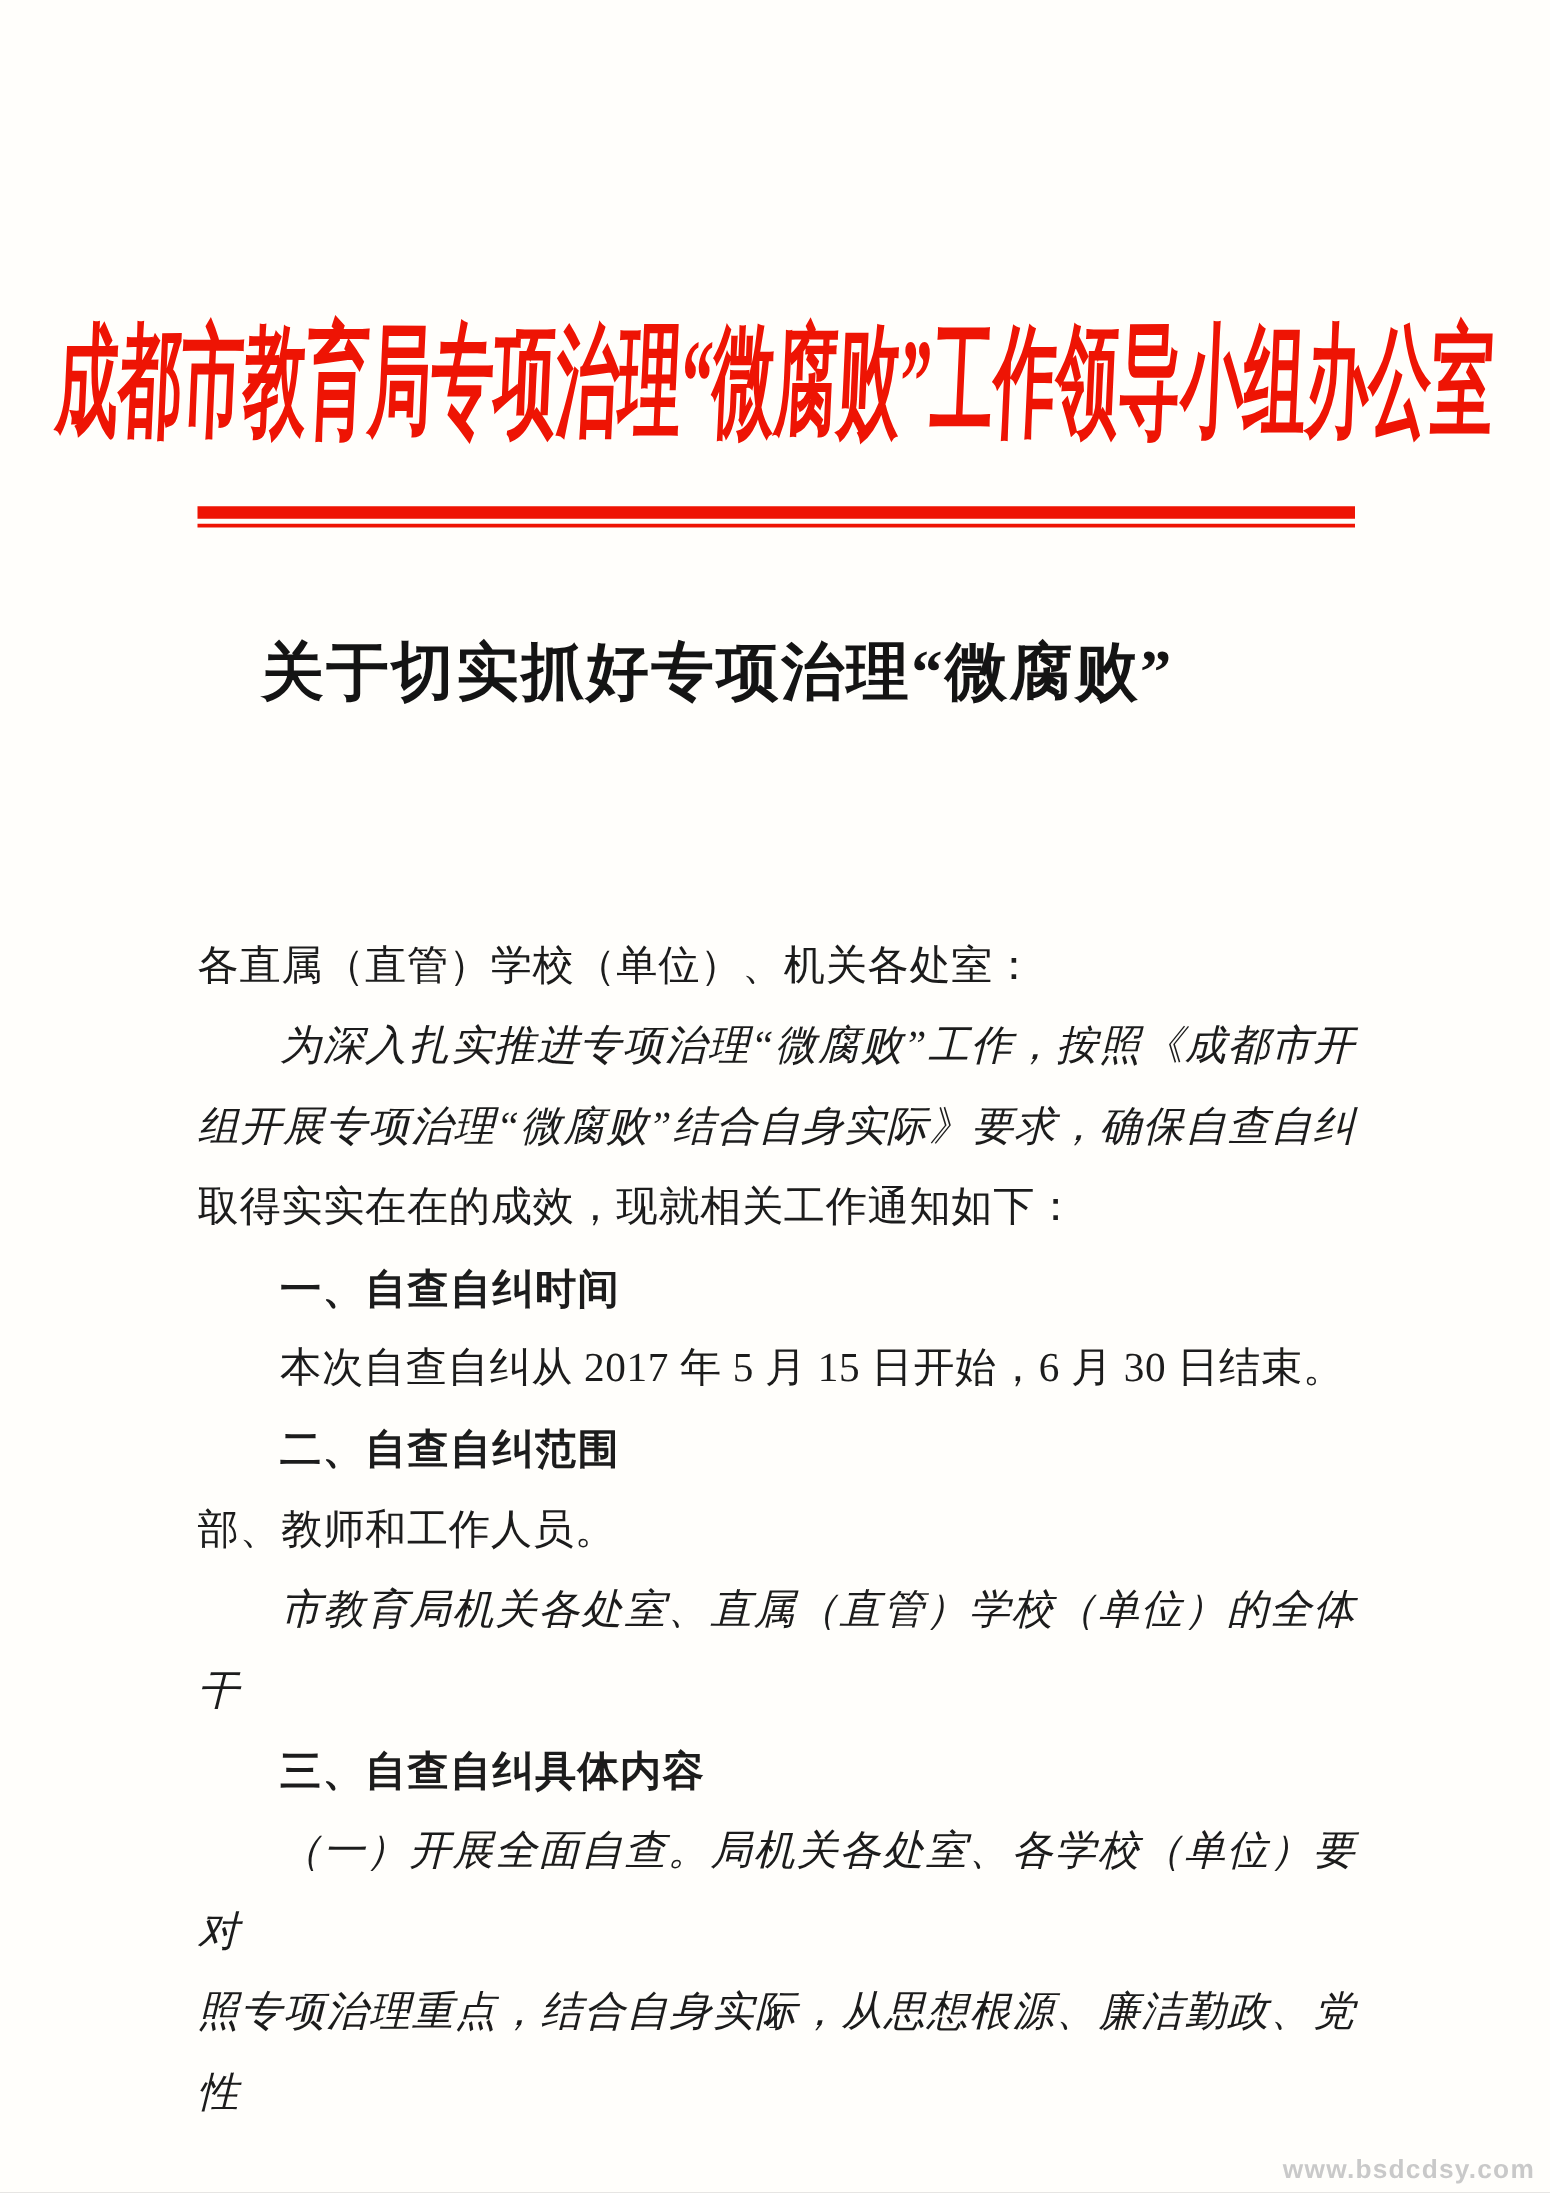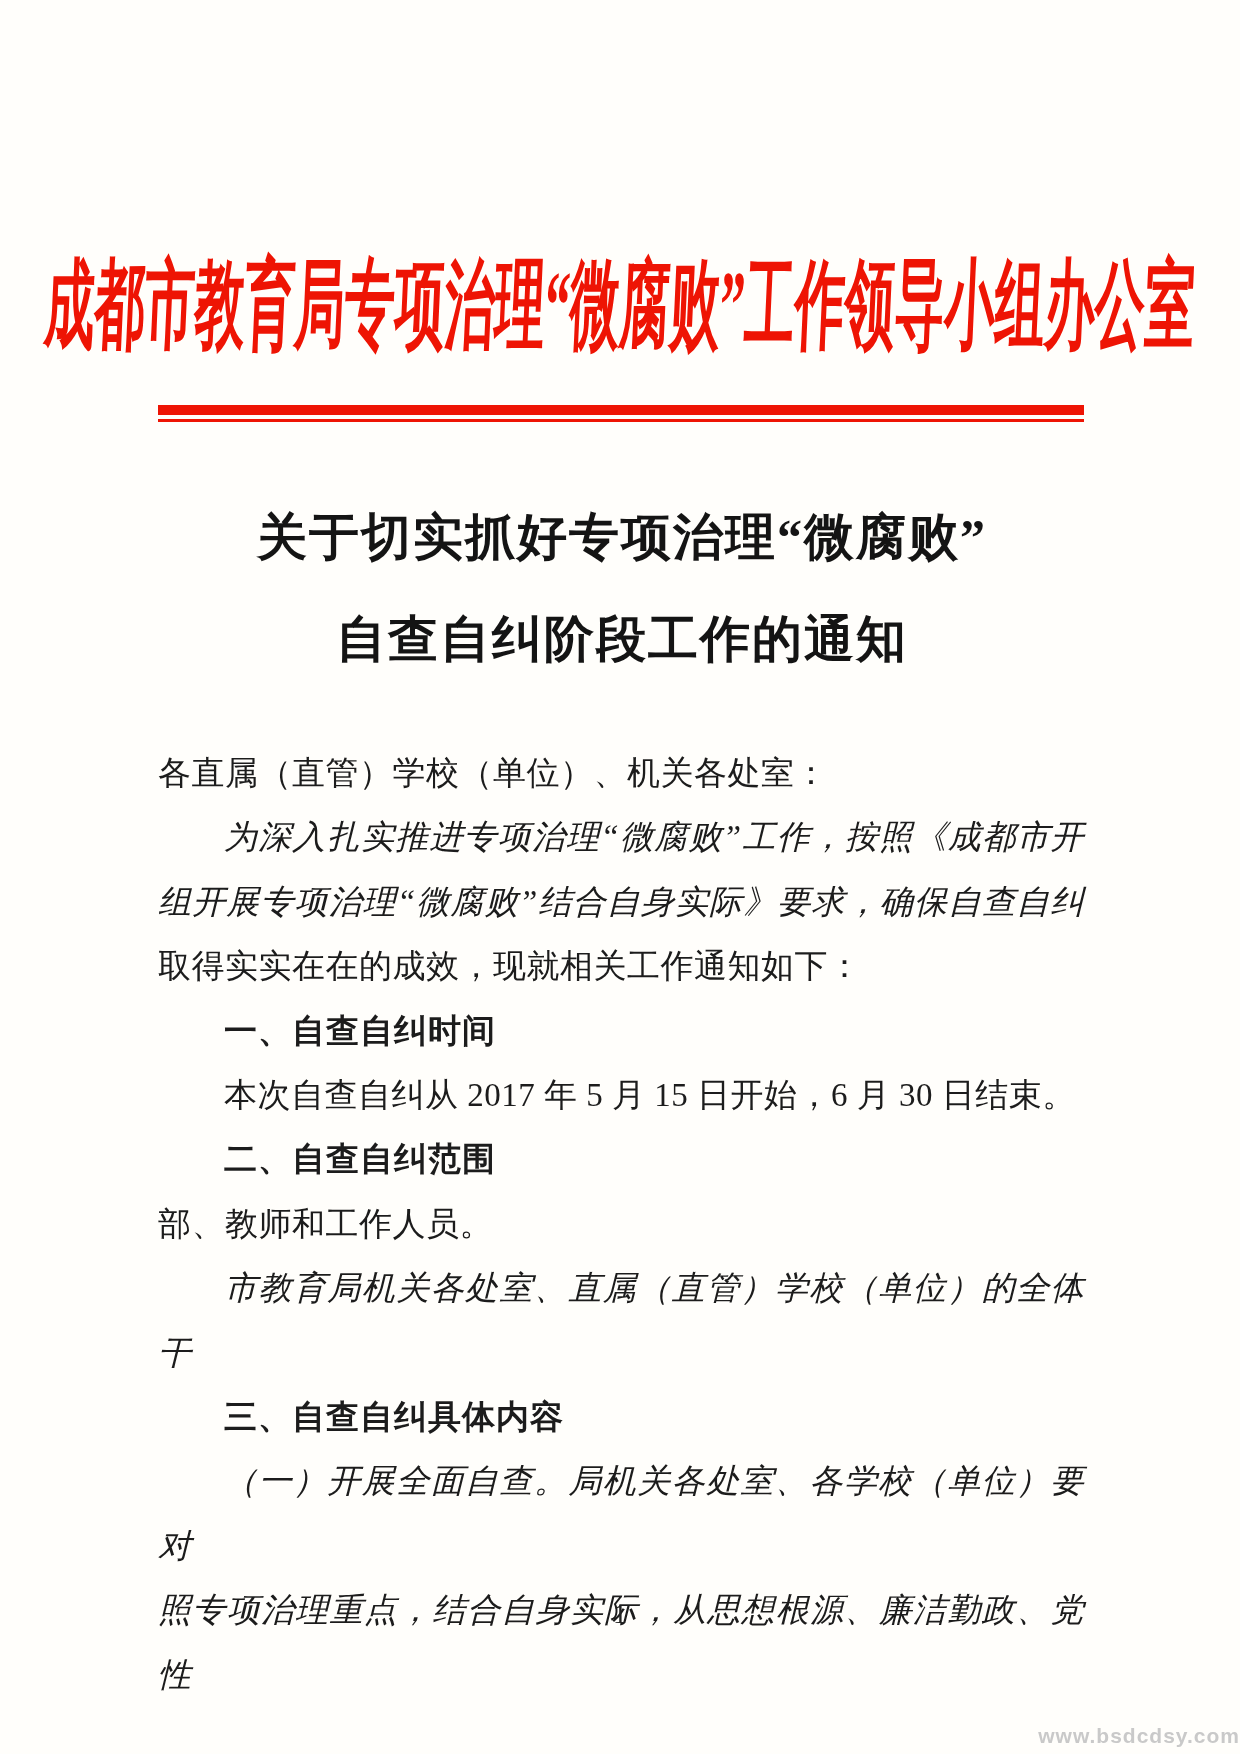--- a/index.html
+++ b/index.html
@@ -37,21 +37,20 @@
   }
   
   .doc-title{
     position:absolute;top:486px;left:0;width:1148px;
     text-align:center;
     font-family:"Liberation Serif",serif;
     font-weight:bold;
     font-size:50px;line-height:102px;
     color:#141414;
     letter-spacing:2px;
-    padding-left:48px;
   }
   
   .doc-body{
     position:absolute;top:741px;left:158px;width:926px;
     font-size:33px;line-height:64.4px;
     color:#1c1c1c;
     letter-spacing:0.5px;
   }
   .doc-body .line{white-space:nowrap;}
   .doc-body .indent{text-indent:66px;}
@@ -67,41 +66,40 @@
     font-weight:bold;
     letter-spacing:1px;
   }
   
   .page-number{
     position:absolute;top:1598px;left:0;width:1240px;
     text-align:center;font-size:28px;color:#222;
     font-family:"Liberation Serif",serif;
   }
   .watermark{
-    position:absolute;right:0;bottom:6px;
+    position:absolute;right:12px;bottom:6px;
     font-family:"Liberation Sans",sans-serif;
     font-weight:bold;font-size:21px;letter-spacing:1px;
     color:var(--watermark-gray,#c9c9c9);
   }
 </style>
 </head>
 <body>
 
 <div class="page">
 
   <div class="letterhead">
     <span class="stretch">成都市教育局专项治理“微腐败”工作领导小组办公室</span>
   </div>
 
   <div class="rule-thick"></div>
   <div class="rule-thin"></div>
 
   <div class="doc-title">
     <div>关于切实抓好专项治理“微腐败”</div>
-    <div>自查自纠阶段工作的通知</div>
   </div>
 
   <div class="doc-body">
     <div class="line">各直属（直管）学校（单位）、机关各处室：</div>
     <div class="line indent fill">为深入扎实推进专项治理“微腐败”工作，按照《成都市开</div>
     <div class="line fill">组开展专项治理“微腐败”结合自身实际》要求，确保自查自纠</div>
     <div class="line">取得实实在在的成效，现就相关工作通知如下：</div>
     <div class="line indent hei">一、自查自纠时间</div>
     <div class="line indent">本次自查自纠从 2017 年 5 月 15 日开始，6 月 30 日结束。</div>
     <div class="line indent hei">二、自查自纠范围</div>

